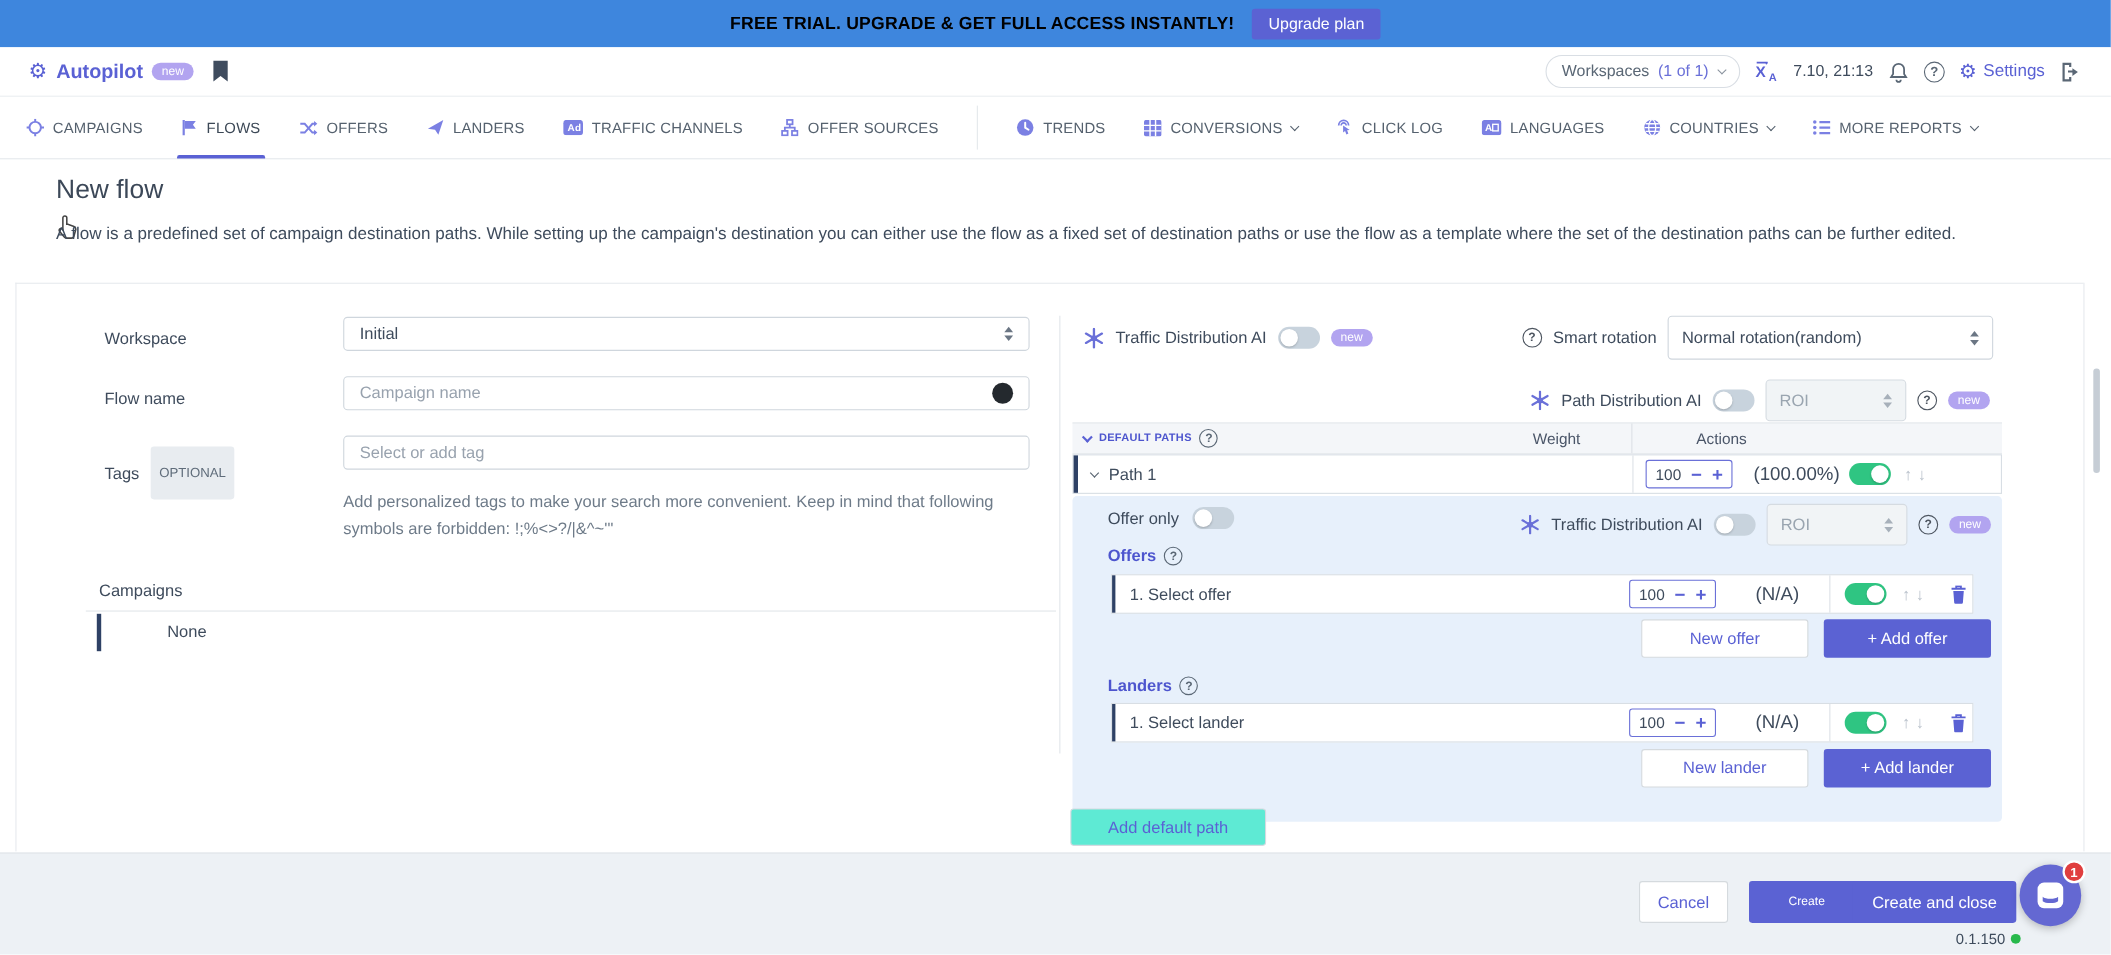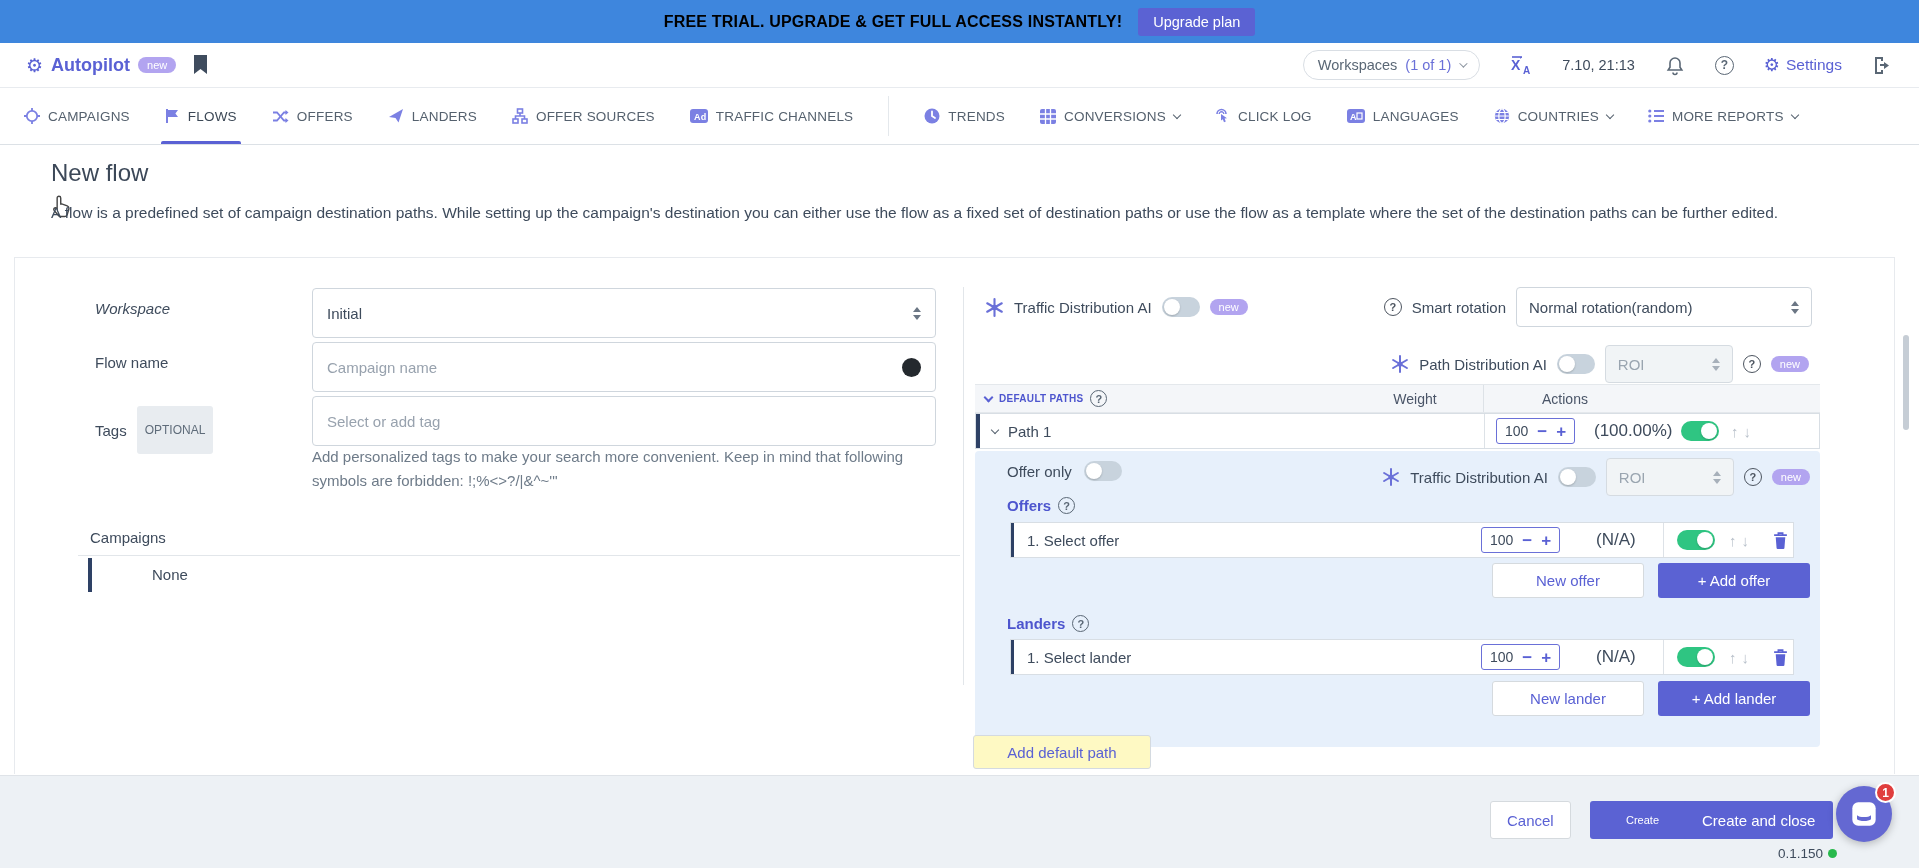--- a/index.html
+++ b/index.html
@@ -12,21 +12,21 @@
   .banner-text { color:#000000; font-size:16px; font-weight:bold; letter-spacing:.2px; }
   .btn-upgrade { background:#5b62d3; color:#fff; font-size:14.5px; border:none; border-radius:3px; padding:6px 15px; cursor:pointer; }
 
   
   .appbar { height:45px; background:#fff; display:flex; align-items:center; padding:0 26px; border-bottom:1px solid #e8ebef; }
   .logo-wrap { display:flex; align-items:center; gap:8px; }
   .gears { color:#5a61d4; font-size:19px; line-height:1; }
   .logo { color:#5a61d4; font-size:18px; font-weight:bold; }
   .badge-new { background:#b2a4f0; color:#fff; font-size:11px; border-radius:9px; padding:2px 9px; }
   .bookmark { margin-left:16px; display:flex; }
-  .appbar-right { margin-left:auto; display:flex; align-items:center; gap:30px;text-align:center; }
+  .appbar-right { margin-left:auto; display:flex; align-items:center; gap:13px;text-align:center; }
   .ws-pill { display:flex; align-items:center; gap:8px; border:1px solid #d9dee4; border-radius:17px; padding:6px 14px; font-size:14.5px; cursor:pointer; }
   .ws-label { color:#5a6775; }
   .ws-count { color:#6a70d8; }
   .chev { width:8px; height:8px; border-right:1.6px solid #8a939e; border-bottom:1.6px solid #8a939e; transform:rotate(45deg) translateY(-2px); display:inline-block; }
   .chev.small { width:6px; height:6px; }
   .datetime { font-size:14.5px; color:#3e4b5c; }
   .hicon { display:flex; align-items:center; cursor:pointer; }
   .qcircle { width:19px; height:19px; border:1.6px solid #5a6775; border-radius:50%; color:#5a6775; font-size:12px; font-weight:bold; display:flex; align-items:center; justify-content:center; }
   .settings-wrap { display:flex; align-items:center; gap:6px; color:#5a61d4; font-size:15.5px; cursor:pointer; }
   .gear-glyph { font-size:18px; color:#5a61d4; line-height:1; }
@@ -45,21 +45,21 @@
   .panel-topline { position:absolute; left:14px; right:25px; top:112px; height:1px; background:#e7eaee; }
   .panel-left-border { position:absolute; left:14px; top:112px; bottom:0; width:1px; background:#e7eaee; }
   .panel-right-border { position:absolute; left:1894px; top:112px; bottom:0; width:1px; background:#e7eaee; }
   .col-divider { position:absolute; left:963px; top:142px; height:398px; width:1px; background:#e2e6ea; }
 
   .page-title { position:absolute; left:51px; top:14px; font-size:24px; color:#3c4858; }
   .cursor-icon { position:absolute; left:52px; top:50px; }
   .page-desc { position:absolute; left:51px; top:55px; width:1815px; font-size:15.5px; line-height:1.62; color:#3e4b5c; }
 
   .flabel { position:absolute; left:95px; font-size:15px; color:#3e4b5c; }
-  .field { position:absolute; left:312px; width:624px; height:50px; border:1px solid #cfd6dd; border-radius:4px; background:#fff;
+  .field { position:absolute; left:312px; width:624px; height:31px; border:1px solid #cfd6dd; border-radius:4px; background:#fff;
            display:flex; align-items:center; padding:0 14px; font-size:15px; color:#3e4b5c; }
   input.raw { border:none; outline:none; flex:1; font-size:15px; color:#3e4b5c; font-family:"Liberation Sans",sans-serif; background:transparent; }
   input.raw::placeholder { color:#98a2ae; }
   .updown { display:flex; flex-direction:column; gap:3px; margin-left:auto; }
   .tri-up { width:0; height:0; border-left:4.5px solid transparent; border-right:4.5px solid transparent; border-bottom:5.5px solid #6b7684; }
   .tri-dn { width:0; height:0; border-left:4.5px solid transparent; border-right:4.5px solid transparent; border-top:5.5px solid #6b7684; }
   .black-dot { width:19px; height:19px; border-radius:50%; background:#24292e; margin-left:auto; cursor:pointer; }
   .badge-optional { background:#e8ecf0; color:#5f6c7a; font-size:12px; border-radius:3px; padding:17px 8px; margin-left:10px; }
   .hint { position:absolute; left:312px; top:300px; width:632px; font-size:15px; line-height:1.6; color:#6e7b89; }
   .camp-divider { position:absolute; left:78px; top:410px; width:882px; height:1px; background:#e2e6ea; }
@@ -109,21 +109,21 @@
   .blue-panel { position:absolute; left:975px; top:306px; width:845px; height:296px; background:#e7f0fb; border-radius:4px; }
   .oo-row { position:absolute; left:32px; top:10px; display:flex; align-items:center; gap:12px; }
   .oo-right { position:absolute; right:10px; top:6px; height:40px; display:flex; align-items:center; gap:10px; }
   .sec-heading { position:absolute; left:32px; display:flex; align-items:center; gap:7px; }
   .sec-title { color:#4d55ce; font-weight:bold; font-size:15px; }
   .item-row { position:absolute; left:35px; width:784px; height:36px; background:#fff; border:1px solid #d8dee4; display:flex; align-items:center; }
   .item-label { font-size:15px; color:#3e4b5c; margin-left:16px; }
   .btns-row { position:absolute; right:10px; display:flex; gap:14px; }
   .btn-outline { background:#fff; border:1px solid #d5dade; border-radius:3px; color:#5a61d4; font-size:15px; padding:8px 12px; width:152px; text-align:center; cursor:pointer; }
   .btn-primary { background:#5b62d3; border:none; border-radius:3px; color:#fff; font-size:15px; padding:9px 0; width:152px; text-align:center; cursor:pointer; }
-  .add-default { position:absolute; left:973px; top:590px; width:178px; height:34px; background:#fef9c3; border:1px solid #d4dae0; border-radius:3px; color:#5a61d4; font-size:15px; display:flex; align-items:center; justify-content:center; cursor:pointer; }
+  .add-default { position:absolute; left:973px; top:590px; width:178px; height:34px; background:#5eead4; border:1px solid #d4dae0; border-radius:3px; color:#5a61d4; font-size:15px; display:flex; align-items:center; justify-content:center; cursor:pointer; }
   .scroll-thumb { position:absolute; left:1903px; top:190px; width:6px; height:95px; background:#c6cdd5; border-radius:3px; }
 
   
   .footer { position:absolute; left:0; right:0; top:775px; height:93px; background:#edf1f5; border-top:1px solid #dfe3e8; }
   .f-cancel { position:absolute; left:1490px; top:25px; height:38px; padding:0 16px; background:#fff; border:1px solid #d5dade; border-radius:3px; color:#5a61d4; font-size:15px; cursor:pointer; }
   .f-create { position:absolute; left:1590px; top:25px; height:38px; padding:0 36px; background:#5b62d3; border:none; border-radius:3px; color:#fff; font-size:11px; cursor:pointer; }
   .f-createclose { position:absolute; left:1684px; top:25px; height:38px; padding:0 18px; background:#5b62d3; border:none; border-radius:3px; color:#fff; font-size:15px; cursor:pointer; }
   .chat-fab { position:absolute; left:1836px; top:10px; width:56px; height:56px; border-radius:50%; background:#6468d2; display:flex; align-items:center; justify-content:center; cursor:pointer; box-shadow:0 2px 8px rgba(0,0,0,.25); }
   .chat-badge { position:absolute; right:-4px; top:-4px; width:21px; height:21px; border-radius:50%; background:#e03e3e; border:2px solid #fff; color:#fff; font-size:12px; font-weight:bold; display:flex; align-items:center; justify-content:center; }
   .version { position:absolute; left:1778px; top:70px; display:flex; align-items:center; gap:5px; font-size:13.5px; color:#3e4b5c; }
@@ -209,35 +209,35 @@
         </svg>
       <span>OFFERS</span>
     </div>
     <div class="nav-item">
       <svg width="16" height="16" viewBox="0 0 16 16">
           <path d="M1 9L15 1l-4.5 13.5L7.5 10z" fill="#7b80e3"></path>
         </svg>
       <span>LANDERS</span>
     </div>
     <div class="nav-item">
+      <svg width="18" height="14" viewBox="0 0 18 14">
+          <rect x="0" y="0" width="18" height="14" rx="3" fill="#7b80e3"></rect>
+          <text x="4" y="10.5" font-size="9" font-weight="bold" fill="#fff" font-family="Liberation Sans,sans-serif">Ad</text>
+        </svg>
+      <span>TRAFFIC CHANNELS</span>
+    </div>
+    <div class="nav-item">
       <svg width="16" height="16" viewBox="0 0 16 16" fill="none" stroke="#7b80e3" stroke-width="1.6">
           <rect x="5.5" y="1" width="5" height="4"></rect>
           <rect x="1" y="11" width="5" height="4"></rect>
           <rect x="10" y="11" width="5" height="4"></rect>
           <path d="M8 5v3M3.5 11V8h9v3"></path>
         </svg>
       <span>OFFER SOURCES</span>
     </div>
-    <div class="nav-item">
-      <svg width="18" height="14" viewBox="0 0 18 14">
-          <rect x="0" y="0" width="18" height="14" rx="3" fill="#7b80e3"></rect>
-          <text x="4" y="10.5" font-size="9" font-weight="bold" fill="#fff" font-family="Liberation Sans,sans-serif">Ad</text>
-        </svg>
-      <span>TRAFFIC CHANNELS</span>
-    </div>
     <div class="nav-sep"></div>
     <div class="nav-item">
       <svg width="16" height="16" viewBox="0 0 16 16">
           <circle cx="8" cy="8" r="7.5" fill="#7b80e3"></circle>
           <path d="M8 3.5V8l3 2" stroke="#fff" stroke-width="1.8" fill="none" stroke-linecap="round"></path>
         </svg>
       <span>TRENDS</span>
     </div>
     <div class="nav-item">
       <svg width="16" height="15" viewBox="0 0 16 15">
@@ -291,21 +291,21 @@
           <path d="M5 1c.8 0 1.4.6 1.4 1.4V7h.8l4.3 1.5c.8.3 1.3 1 1.3 1.8 0 .3 0 .5-.1.8l-1.2 4.2c-.2.9-1 1.5-1.9 1.5H6.2c-.6 0-1.2-.3-1.6-.8L1.2 12c-.4-.5-.3-1.3.2-1.7.5-.4 1.2-.4 1.7.1l.5.5V2.4C3.6 1.6 4.2 1 5 1z" fill="#fff" stroke="#444" stroke-width="1.1"></path>
         </svg>
     </span>
     <div class="page-desc">A flow is a predefined set of campaign destination paths. While setting up the campaign's destination you can either use the flow as a fixed set of destination paths or use the flow as a template where the set of the destination paths can be further edited.</div>
 
     <div class="panel-topline"></div>
     <div class="panel-left-border"></div>
     <div class="panel-right-border"></div>
     <div class="col-divider"></div>
 
-    <div class="flabel" style="top:155px;font-style:italic;">Workspace</div>
+    <div class="flabel" style="top:155px;">Workspace</div>
     <div class="field" style="top:143px;">
       <span>Initial</span>
       <span class="updown">
           <span class="tri-up"></span>
           <span class="tri-dn"></span>
         </span>
     </div>
 
     <div class="flabel" style="top:209px;">Flow name</div>
     <div class="field" style="top:197px;">

